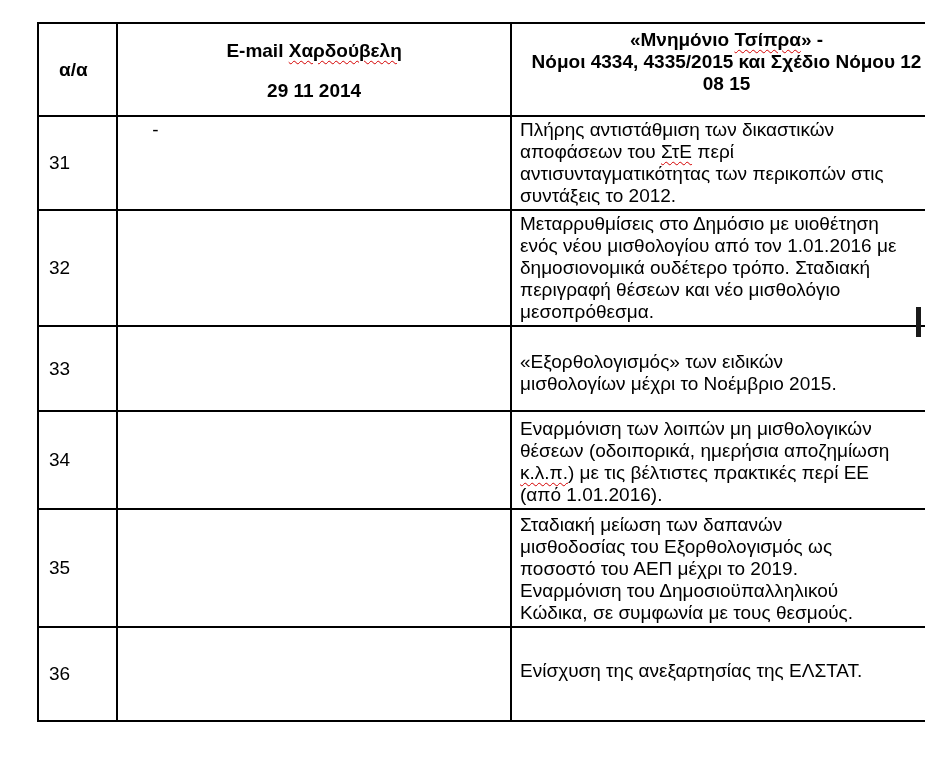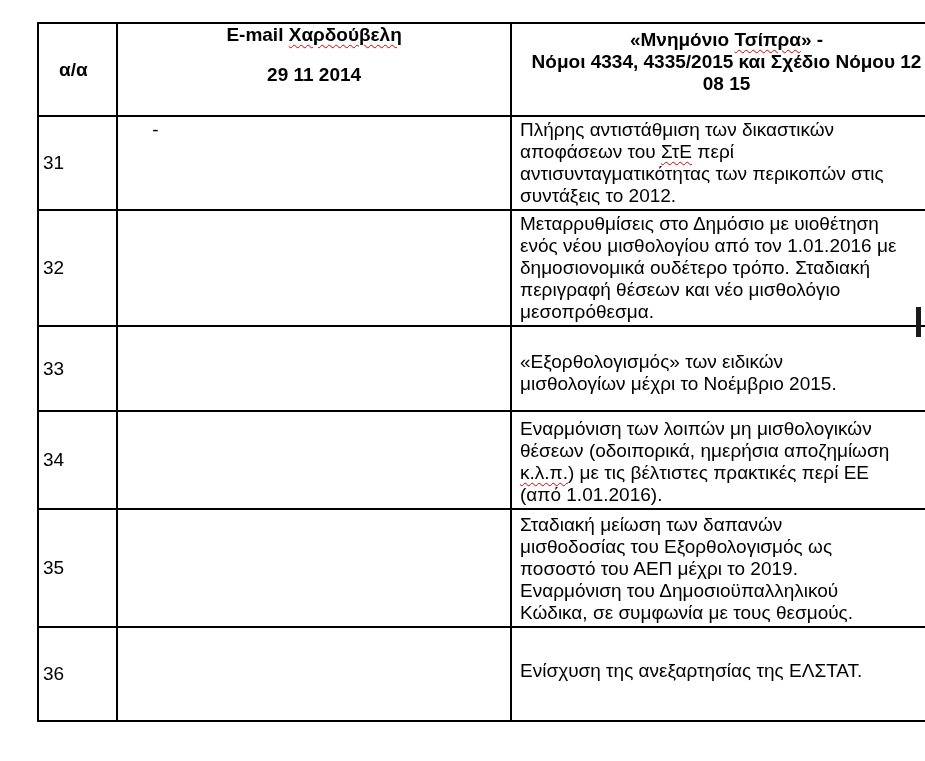--- a/index.html
+++ b/index.html
@@ -37,41 +37,41 @@
   th.col1 {
     text-align: left;
     vertical-align: middle;
     padding-left: 20px;
     font-weight: bold;
     font-size: 19px;
   }
   th.col2 {
     text-align: center;
     vertical-align: top;
-    padding-top: 0;
+    padding-top: 16px;
     font-weight: bold;
   }
   th.col2 .h-line2 { margin-top: 18px; }
   th.col3 {
     text-align: center;
     vertical-align: top;
     padding-top: 5px;
     font-weight: bold;
   }
   
   tr.r31 { height: 92px; }
   tr.r32 { height: 111px; }
   tr.r33 { height: 85px; }
   tr.r34 { height: 94px; }
   tr.r35 { height: 115px; }
   tr.r36 { height: 94px; }
   td.col1 {
     vertical-align: middle;
     text-align: left;
-    padding-left: 4px;
+    padding-left: 10px;
     font-size: 19px;
   }
   td.col2 {
     vertical-align: top;
     text-align: left;
     padding-top: 2px;
     padding-left: 34px;
     font-size: 19px;
   }
   td.col3 {

